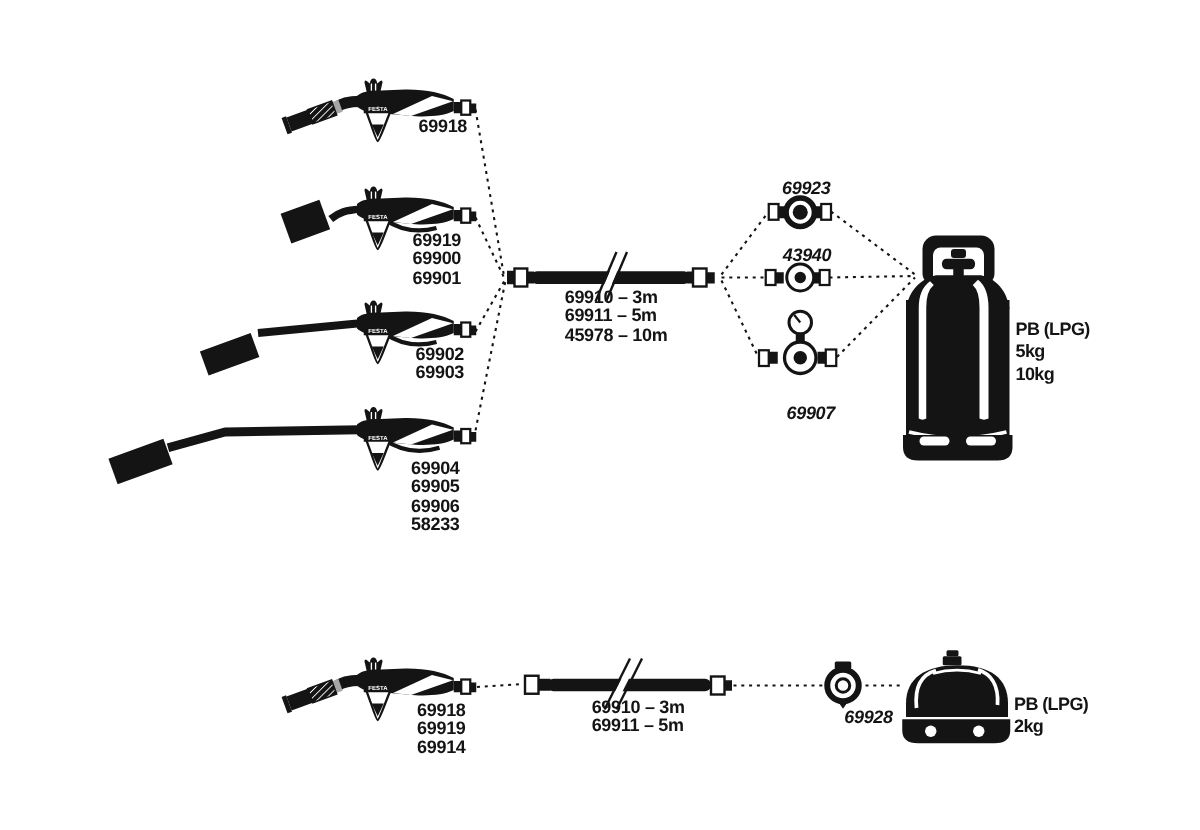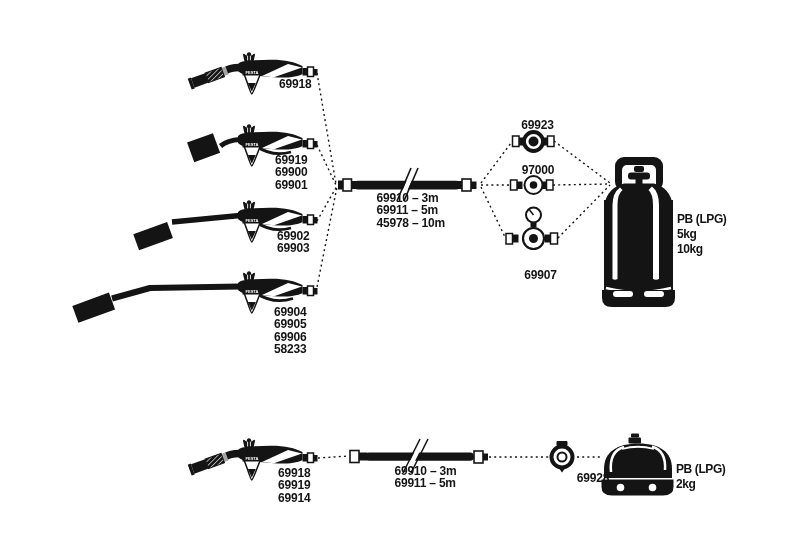--- a/index.html
+++ b/index.html
@@ -1,21 +1,21 @@
 <!DOCTYPE html>
 <html><head>
 <meta charset="utf-8">
 <style>
   html,body{margin:0;padding:0;}
   #canvas{position:relative;width:768px;height:553px;background:#ffffff;overflow:hidden;
     font-family:"Liberation Sans",sans-serif;}
   #art{position:absolute;left:0;top:0;}
   .lbl{position:absolute;font-weight:700;font-size:12px;letter-spacing:-0.2px;line-height:12.4px;color:#141414;white-space:nowrap;}
   .lbl.right{text-align:left;}
-  .lbl.center{transform:translateX(-50%);text-align:center;}
+  .lbl.center{transform:translateX(-50%);text-align:center;font-style:italic;}
   .big{font-size:12px;letter-spacing:-0.4px;line-height:15px;}
 </style>
 </head>
 <body>
 
 <div id="canvas">
 <svg id="art" width="800" height="553" viewBox="0 0 800 553">
   <defs>
     <pattern id="hatch" patternUnits="userSpaceOnUse" width="3.4" height="3.4" patternTransform="rotate(65)">
       <rect width="3.4" height="3.4" fill="#141414"></rect>
@@ -211,39 +211,39 @@
     <div>58233</div>
   </div>
 
   <div class="lbl right" style="right:323px;top:192px">
     <div>69910 – 3m</div>
     <div>69911 – 5m</div>
     <div>45978 – 10m</div>
   </div>
 
   <div class="lbl center" style="left:537.5px;top:118.5px">69923</div>
-  <div class="lbl center" style="left:538px;top:163.5px">97000</div>
+  <div class="lbl center" style="left:538px;top:163.5px">43940</div>
   <div class="lbl center" style="left:540.5px;top:269px">69907</div>
 
   <div class="lbl big" style="left:677px;top:211.5px">
     <div>PB (LPG)</div>
     <div>5kg</div>
     <div>10kg</div>
   </div>
 
   <div class="lbl" style="left:278px;top:467px">
     <div>69918</div>
     <div>69919</div>
     <div>69914</div>
   </div>
 
   <div class="lbl right" style="right:311.5px;top:465px">
     <div>69910 – 3m</div>
     <div>69911 – 5m</div>
   </div>
 
-  <div class="lbl center" style="left:593px;top:472px">69928</div>
+  <div class="lbl center" style="left:579px;top:472px">69928</div>
 
   <div class="lbl big" style="left:676px;top:461.5px">
     <div>PB (LPG)</div>
     <div>2kg</div>
   </div>
 </div>
 
 </body></html>

